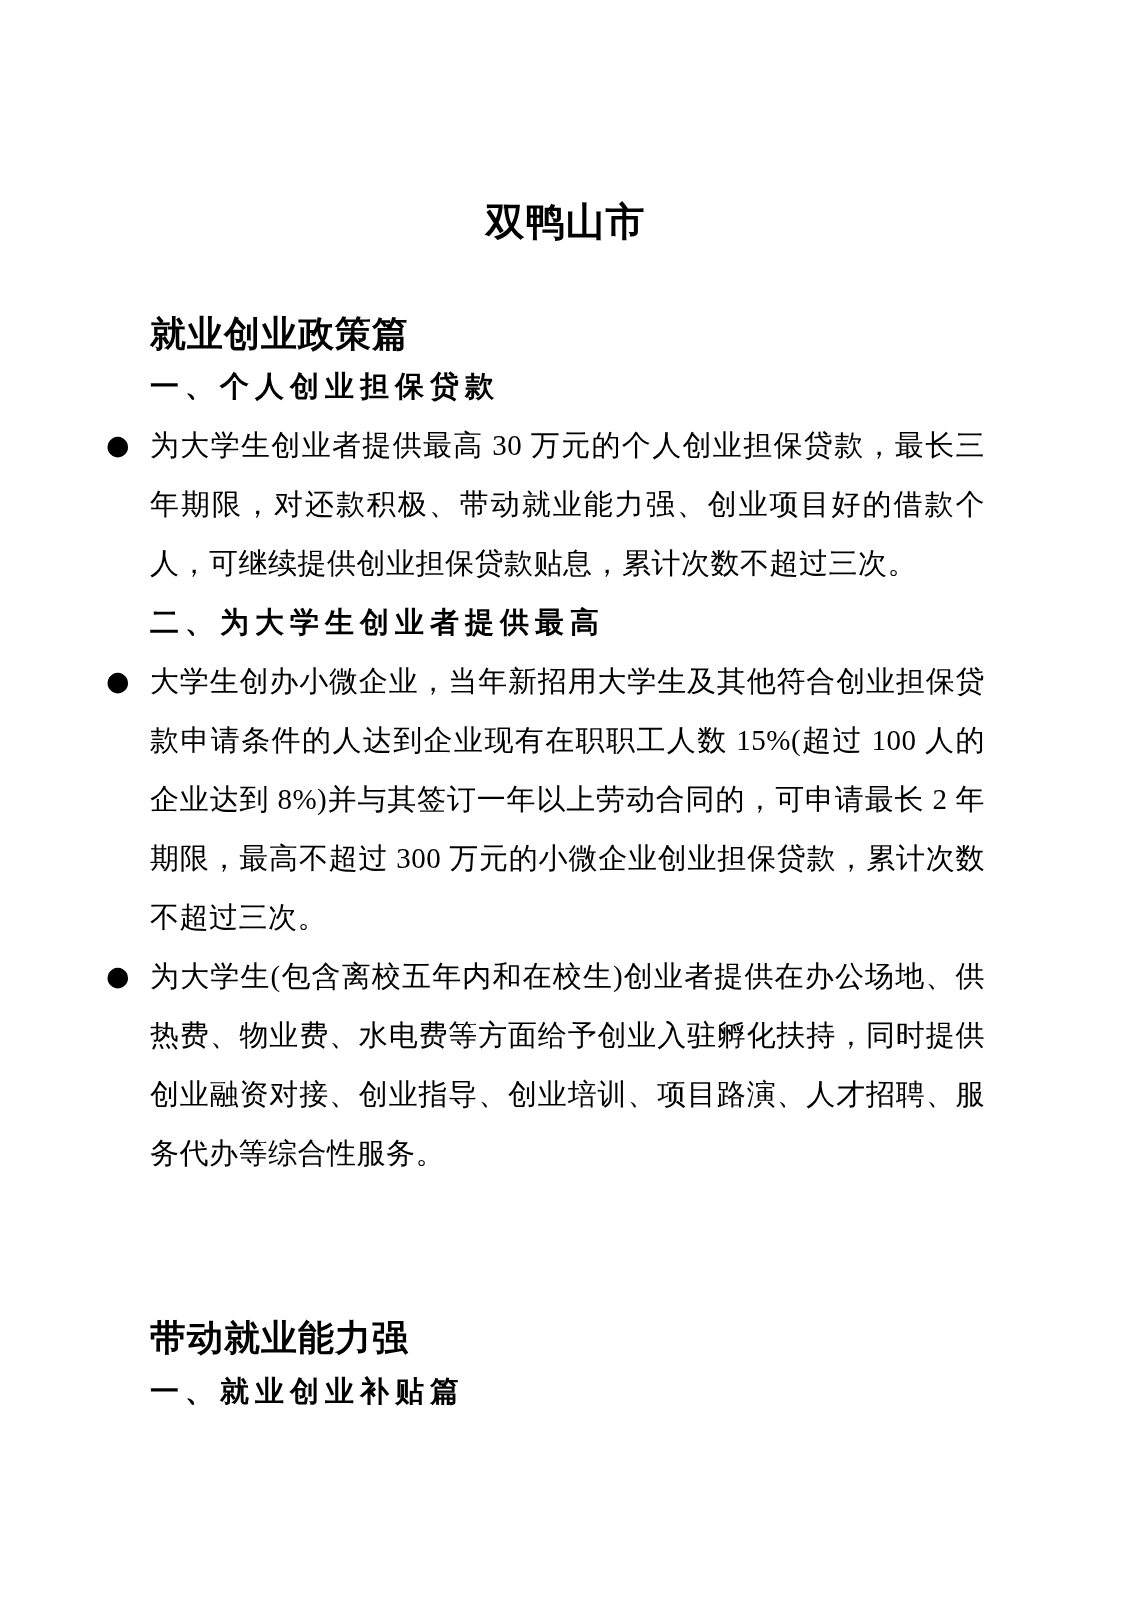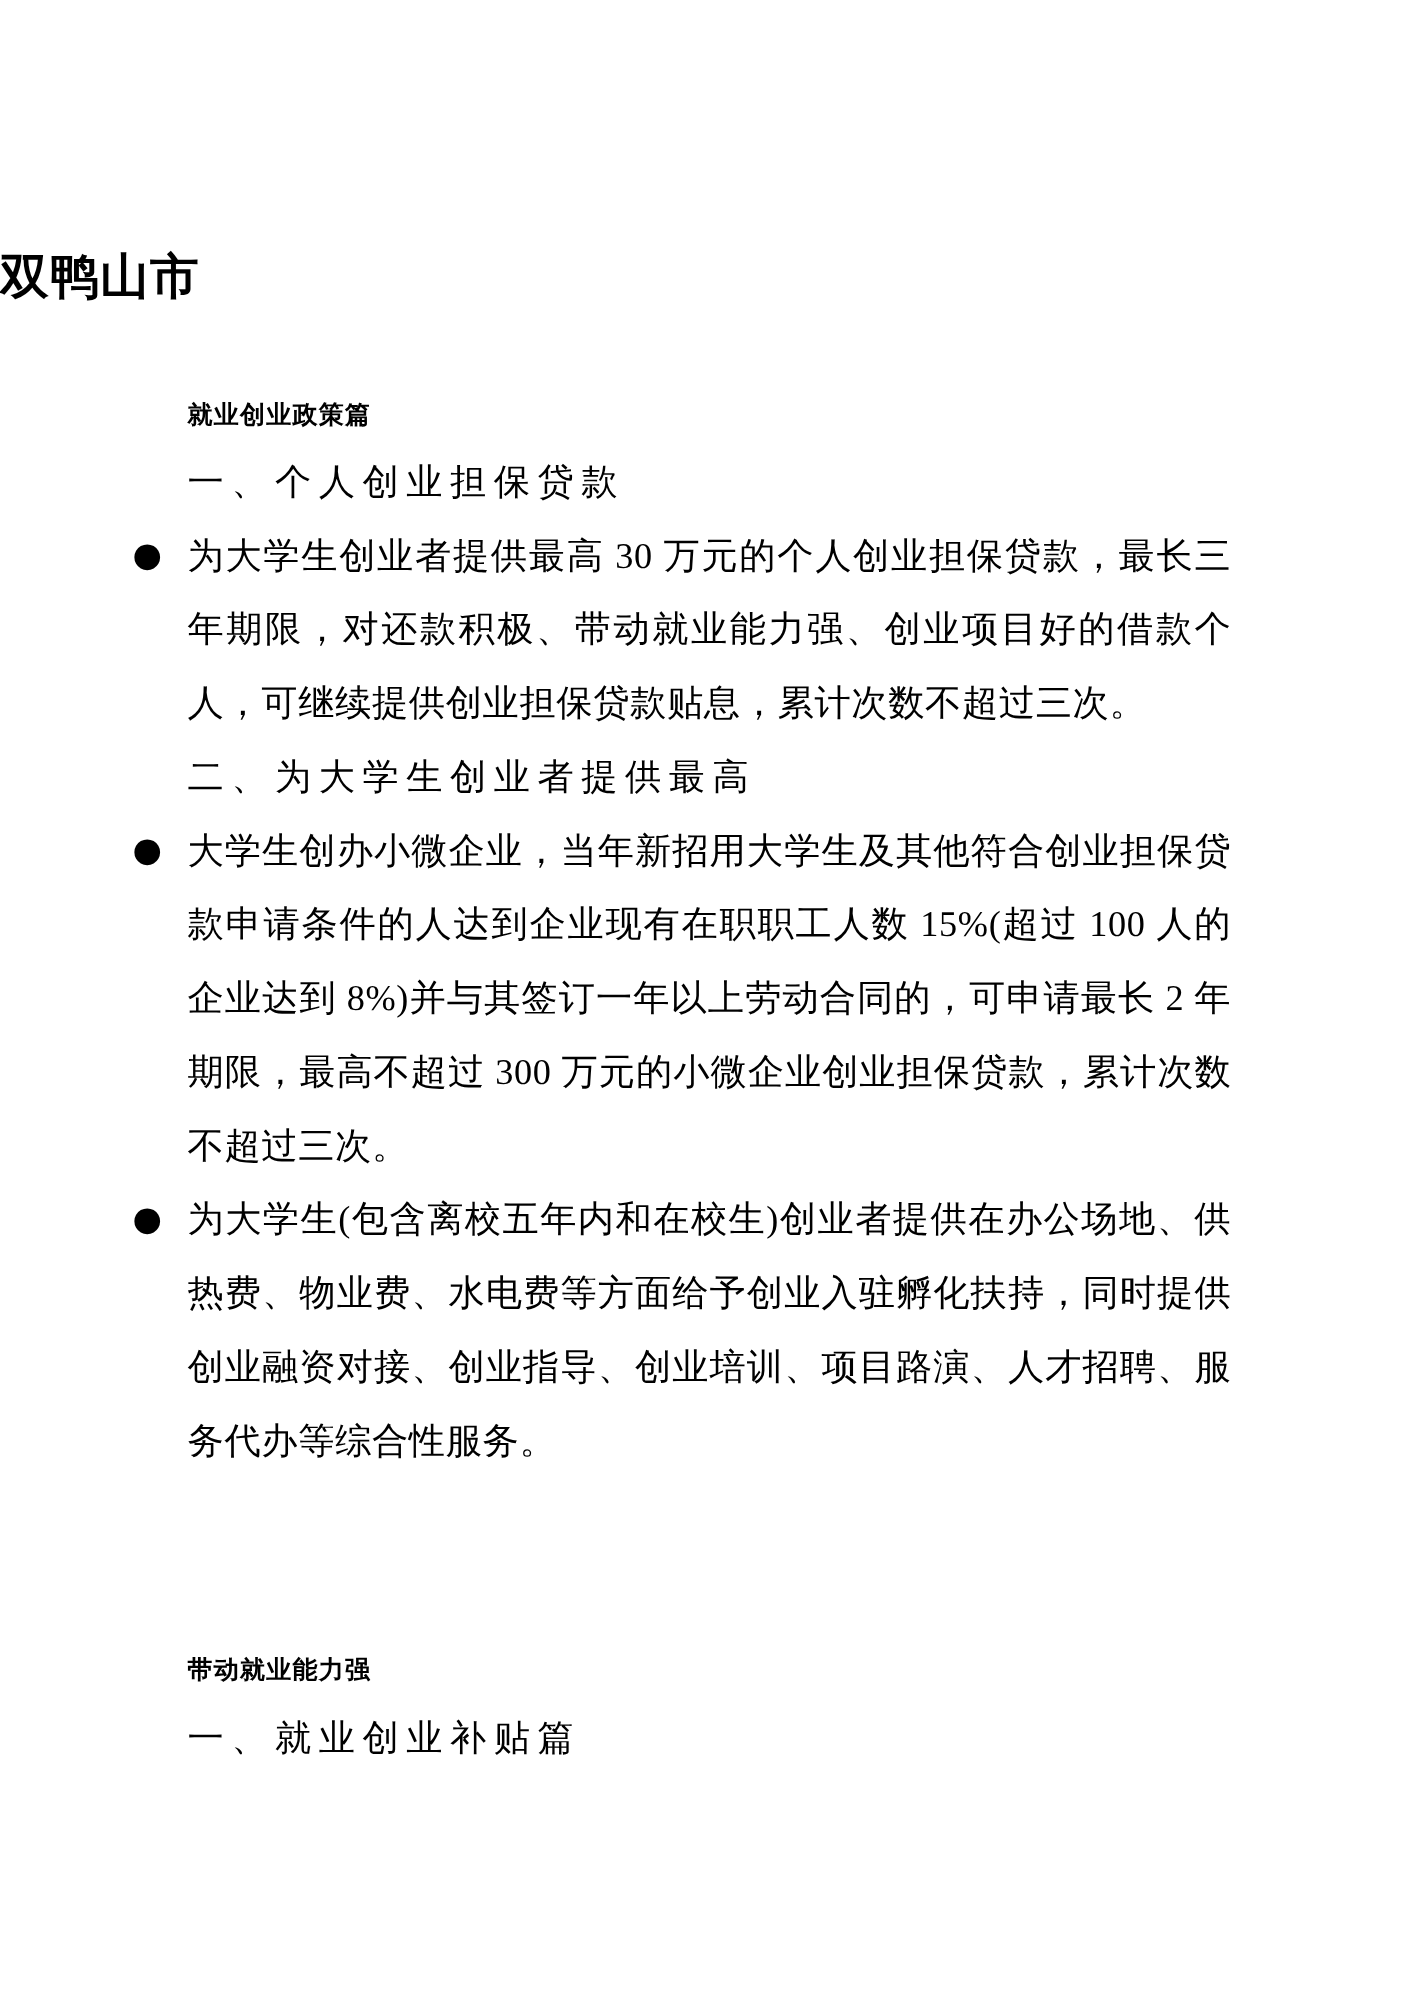--- a/index.html
+++ b/index.html
@@ -11,54 +11,55 @@
     margin: 0 auto;
     background: #ffffff;
     color: #000000;
     overflow: hidden;
   }
   .doc-title {
     position: absolute;
     top: 196px;
     left: 0;
     width: 100%;
+    text-align: center;
     font-family: "Liberation Serif", "DejaVu Serif", serif;
     font-weight: 700;
     font-size: 39px;
     line-height: 52px;
     letter-spacing: 1px;
   }
   .content {
     position: absolute;
     left: 150px;
     width: 835px;
     top: 0;
   }
   .section-heading {
     position: absolute;
     left: 0;
-    font-family: Liberation Mono, monospace;
+    font-family: Liberation Serif, serif;
     font-weight: 700;
-    font-size: 20px;
+    font-size: 36px;
     line-height: 44px;
     letter-spacing: 1px;
   }
   .heading-policy { top: 312px; }
   .heading-subsidy { top: 1316px; }
   .flow {
     position: absolute;
     left: 0;
     width: 835px;
     top: 357px;
     font-family: "Liberation Serif", "DejaVu Serif", serif;
     font-size: 29px;
     line-height: 59px;
   }
   .sub {
-    font-weight: 400;
+    font-weight: 700;
     font-size: 29px;
     line-height: 59px;
     letter-spacing: 6px;
     font-family: "Liberation Serif", "DejaVu Serif", serif;
   }
   .sub-standalone {
     position: absolute;
     left: 0;
     top: 1362px;
   }

